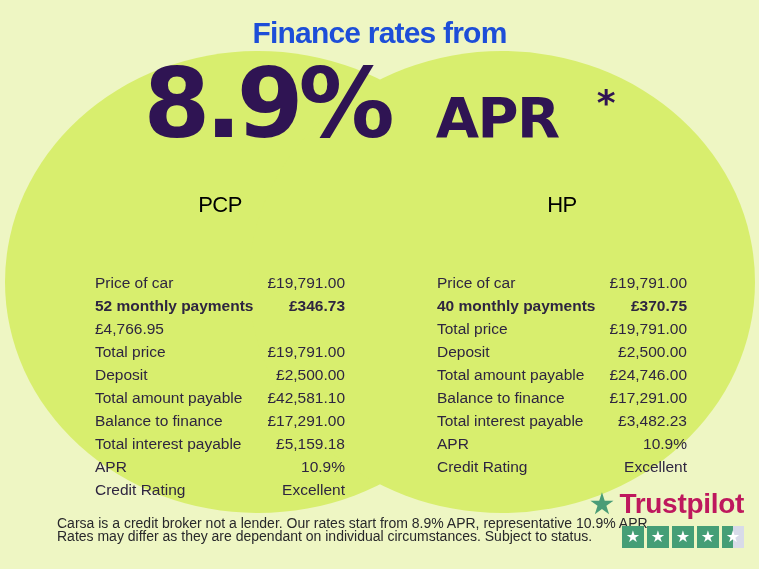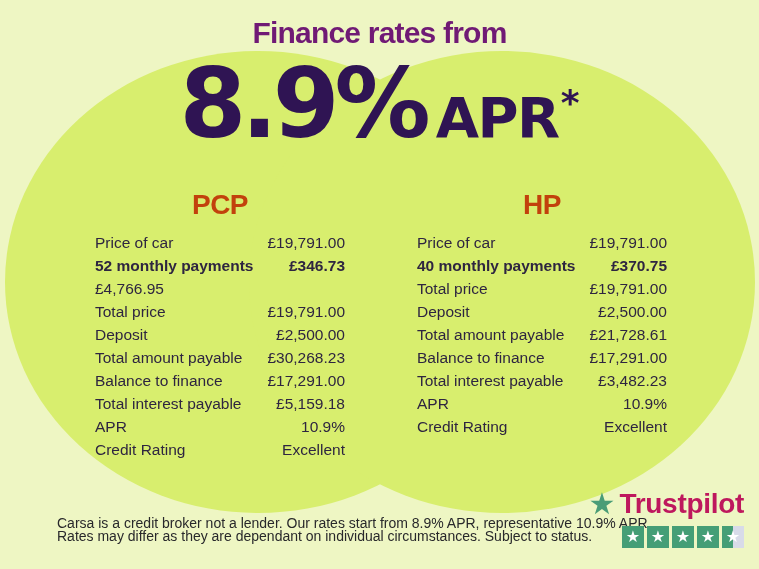--- a/index.html
+++ b/index.html
@@ -14,56 +14,57 @@
   }
   .bubbles { position:absolute; inset:0; }
 
   
   .hdr {
     position:absolute; top:16px; left:0; right:0;
     text-align:center; color:#2f1453;
   }
   .title {
     font-size:30px; font-weight:800; letter-spacing:-0.8px;
-    color:#701a75;
+    color:#1d4ed8;
   }
   .rate-line {
     display:flex; justify-content:center; align-items:baseline;
     margin-top:6px;
     font-family:"DejaVu Sans", sans-serif;
+    gap:36px;
   }
   .rate {
     font-size:96px; font-weight:800; line-height:1;
     letter-spacing:-5px; color:#2f1453;
   }
   .apr {
     font-size:56px; font-weight:800; letter-spacing:-1.5px;
     margin-left:10px; color:#2f1453;
   }
   .sup {
     font-size:36px; font-weight:800; color:#2f1453;
     align-self:flex-start; margin-top:26px; margin-left:2px;
   }
 
   
   .col { position:absolute; top:184px; width:250px; color:#2e2540; }
   .col.pcp { left:95px; }
-  .col.hp  { left:417px; }
+  .col.hp  { left:437px; }
   .col h2 {
-    font-size:28px; font-weight:700; text-align:center;
-    line-height:30px; margin-top:6px; color:#c2410c;
+    font-size:22px; font-weight:400; text-align:center;
+    line-height:30px; margin-top:6px; color:#000000;
     letter-spacing:-0.5px;
   }
   .rows { margin-top:14px; }
   .row {
     display:flex; justify-content:space-between; align-items:baseline;
     height:23px; font-size:15.5px;
   }
   .row .lbl { text-align:right; }
-  .row .val { text-align:center; }
+  .row .val { text-align:center;margin-top:40px; }
   .row.emph { font-weight:700; }
 
   
   .disclaimer {
     position:absolute; left:57px; top:517px;
     font-size:14px; line-height:12.8px; color:#28282b;
     white-space:nowrap;
   }
 
   
@@ -120,21 +121,21 @@
       <div class="row">
           <span class="lbl">Total price</span>
           <span class="val">£19,791.00</span>
         </div>
       <div class="row">
           <span class="lbl">Deposit</span>
           <span class="val">£2,500.00</span>
         </div>
       <div class="row">
           <span class="lbl">Total amount payable</span>
-          <span class="val">£30,268.23</span>
+          <span class="val">£42,581.10</span>
         </div>
       <div class="row">
           <span class="lbl">Balance to finance</span>
           <span class="val">£17,291.00</span>
         </div>
       <div class="row">
           <span class="lbl">Total interest payable</span>
           <span class="val">£5,159.18</span>
         </div>
       <div class="row">
@@ -162,21 +163,21 @@
       <div class="row">
           <span class="lbl">Total price</span>
           <span class="val">£19,791.00</span>
         </div>
       <div class="row">
           <span class="lbl">Deposit</span>
           <span class="val">£2,500.00</span>
         </div>
       <div class="row">
           <span class="lbl">Total amount payable</span>
-          <span class="val">£21,728.61</span>
+          <span class="val">£24,746.00</span>
         </div>
       <div class="row">
           <span class="lbl">Balance to finance</span>
           <span class="val">£17,291.00</span>
         </div>
       <div class="row">
           <span class="lbl">Total interest payable</span>
           <span class="val">£3,482.23</span>
         </div>
       <div class="row">

